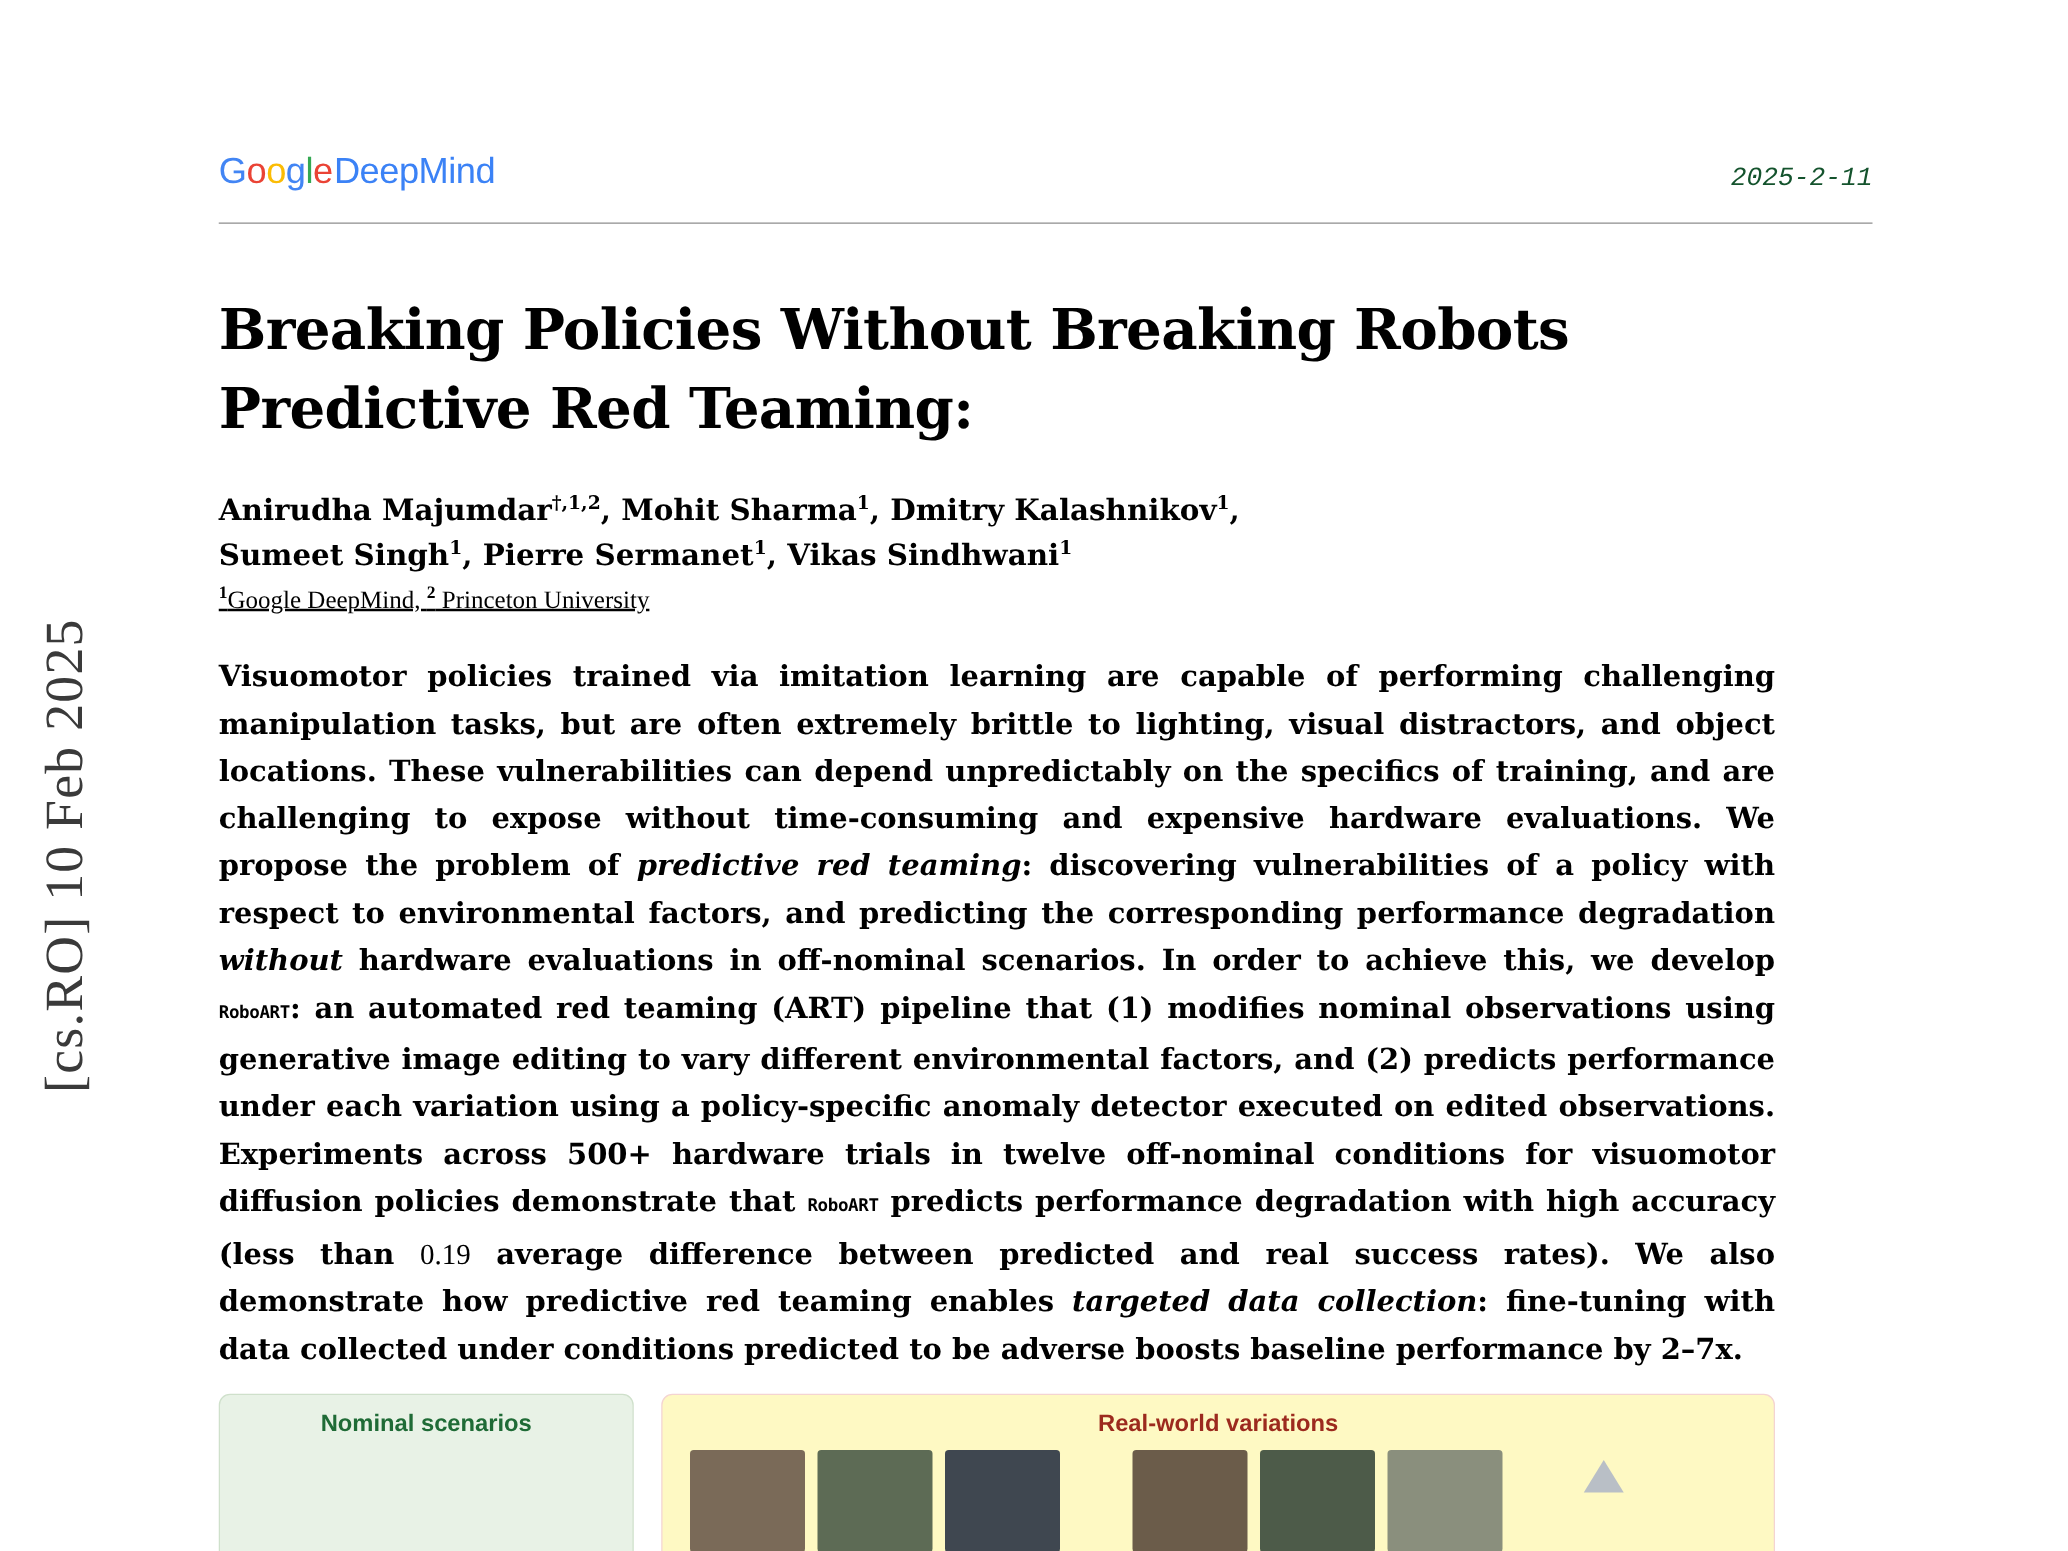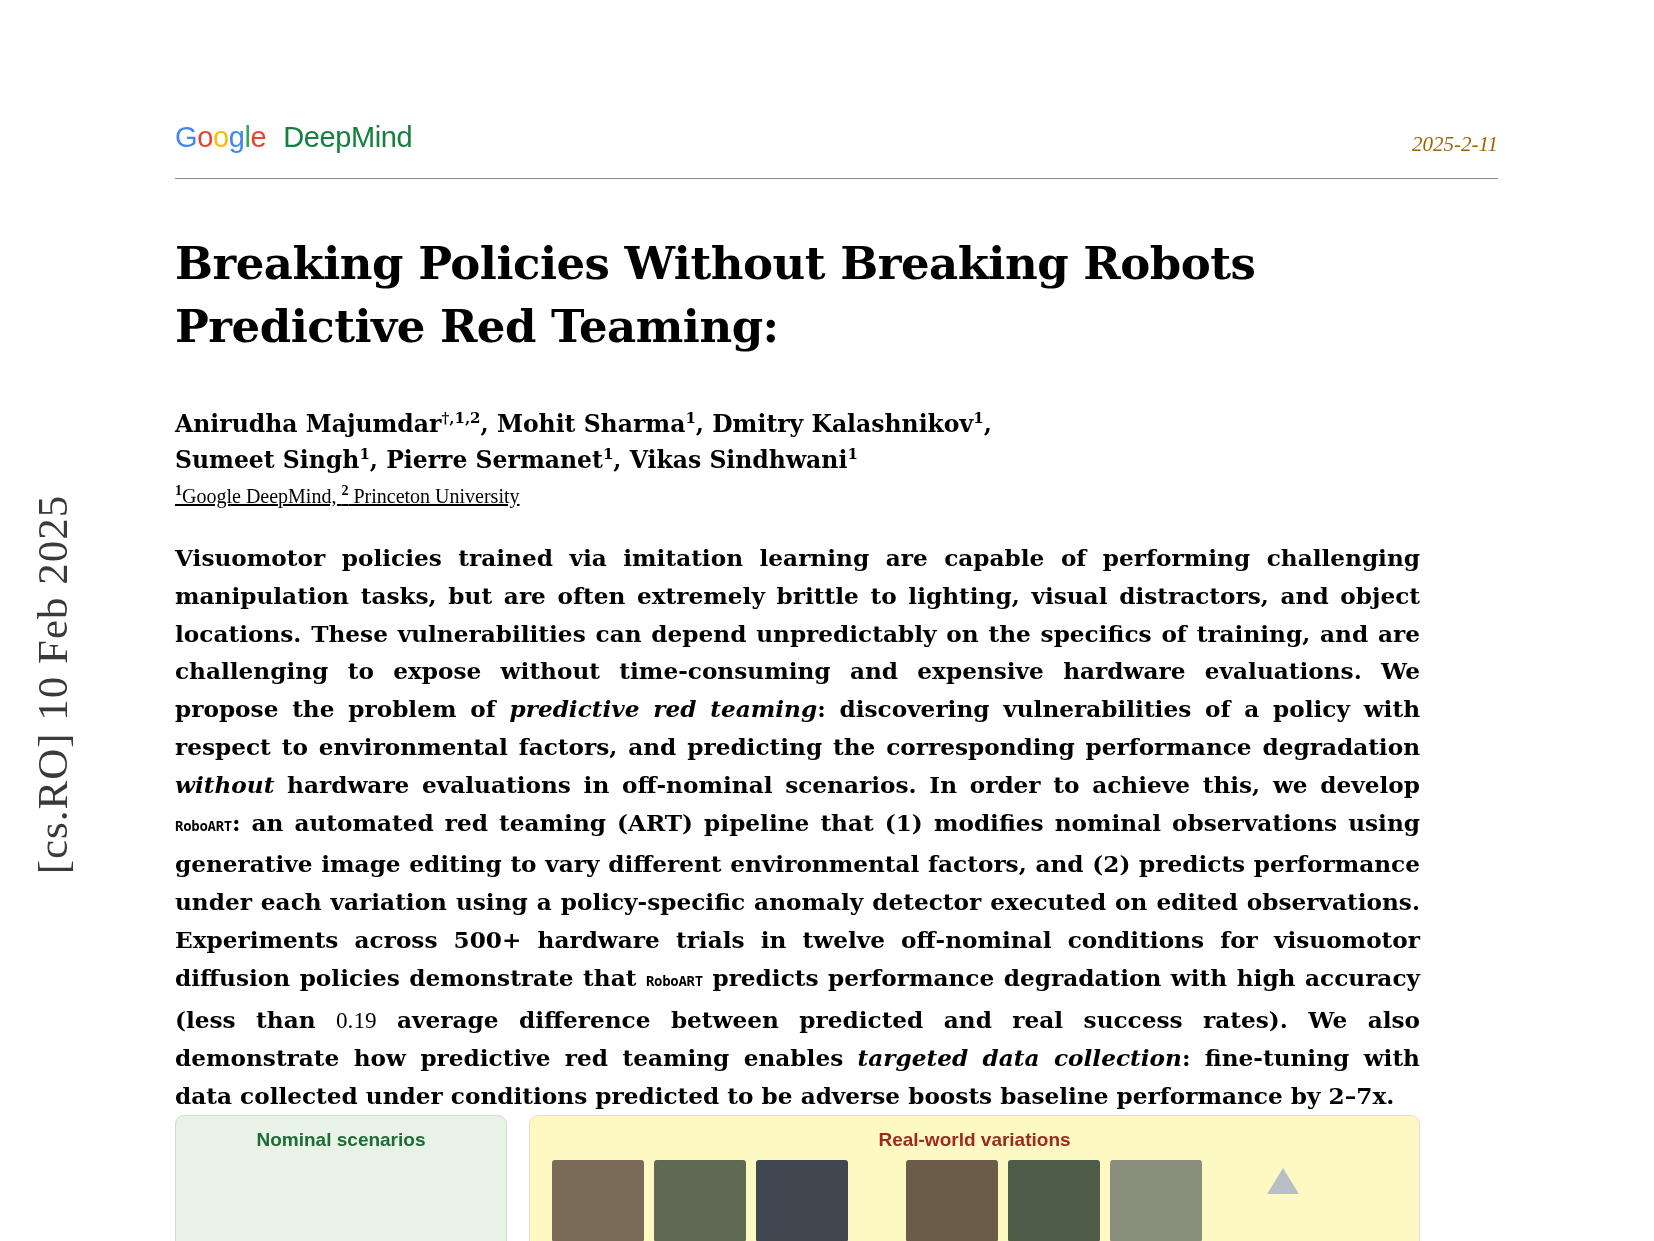--- a/index.html
+++ b/index.html
@@ -56,46 +56,46 @@
     font-size: 29px;
     letter-spacing: -0.4px;
     line-height: 30px;
   }
   .brand .g1 { color: #4285F4; }
   .brand .g2 { color: #EA4335; }
   .brand .g3 { color: #FBBC05; }
   .brand .g4 { color: #4285F4; }
   .brand .g5 { color: #34A853; }
   .brand .g6 { color: #EA4335; }
-  .brand .dm { color: #15803d; margin-left: 17px; }
+  .brand .dm { color: #3b82f6; margin-left: 1px; }
 
   .header-date {
     position: absolute;
     right: 0;
     top: 10px;
-    font-family: Liberation Serif, serif;
+    font-family: Liberation Mono, monospace;
     font-style: italic;
     font-size: 21px;
-    color: #a16207;
+    color: #14532d;
   }
 
   
   .title {
     margin-top: 53px;
     font-family: "DejaVu Serif", serif;
     font-weight: bold;
     font-size: 45px;
     line-height: 63px;
     letter-spacing: -0.5px;
   }
   .title .line { display: block; }
 
   
   .authors {
-    margin-top: 48px;
+    margin-top: 32px;
     font-family: "DejaVu Serif", serif;
     font-weight: bold;
     font-size: 23.5px;
     line-height: 36px;
   }
   .authors sup {
     font-size: 15px;
     font-weight: bold;
     vertical-align: super;
     line-height: 0;

